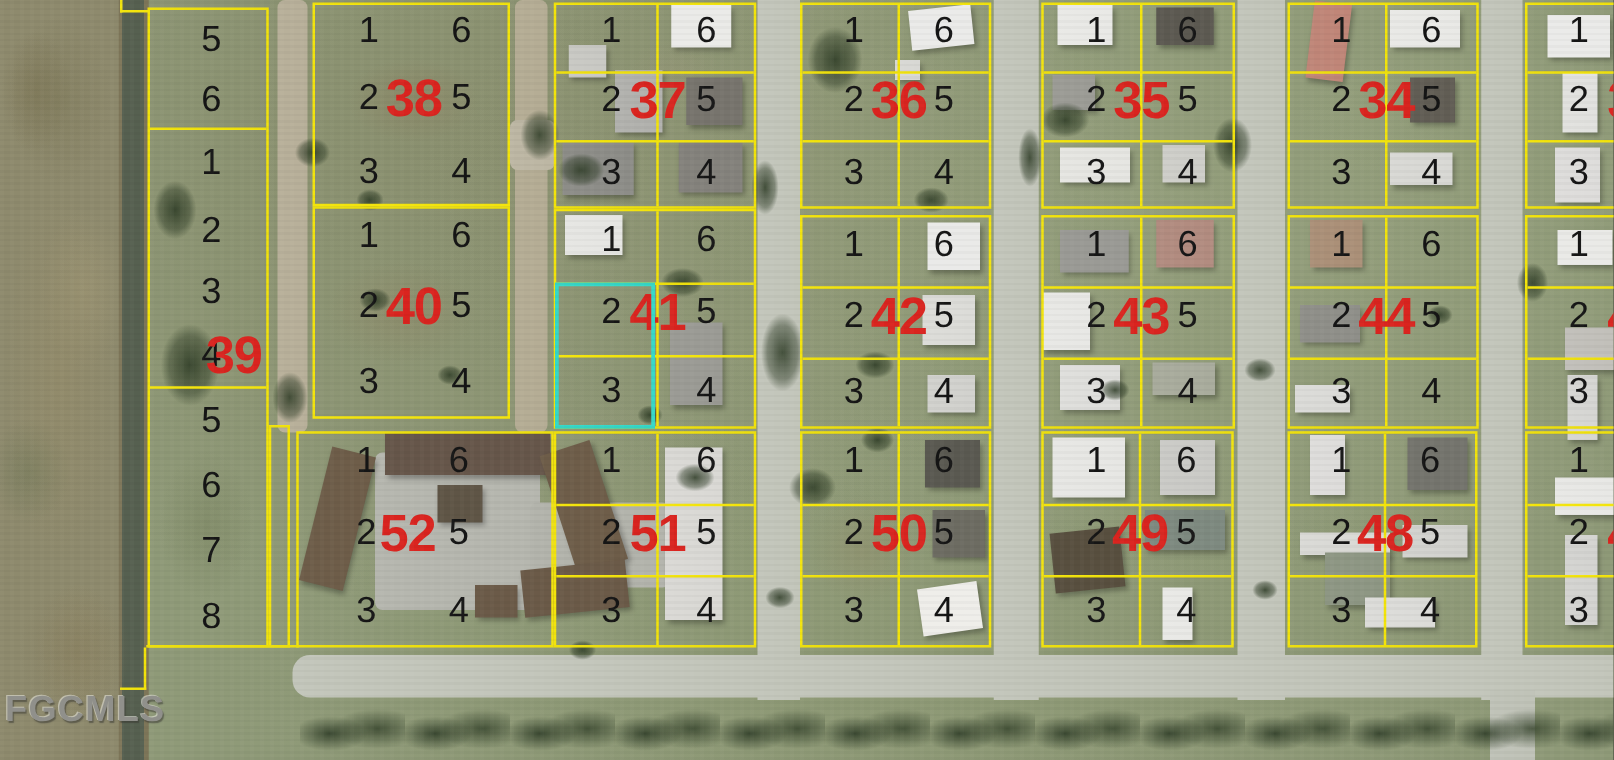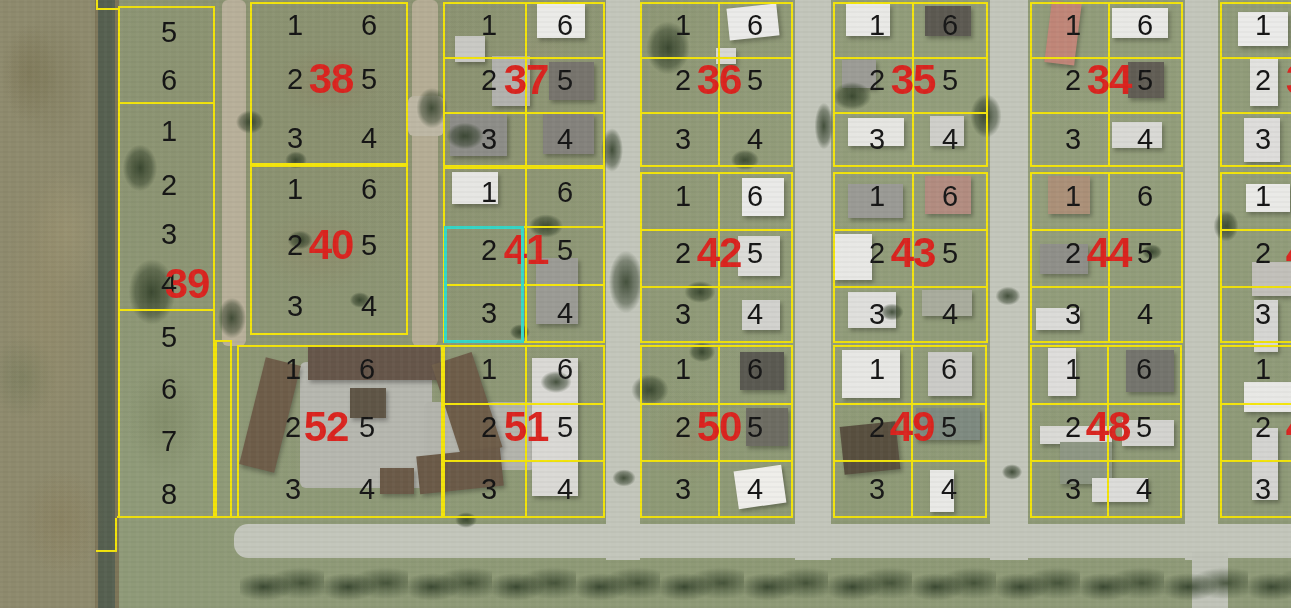--- a/index.html
+++ b/index.html
@@ -386,13 +386,14 @@
       </div>
       <div class="block" style="left: 215px; top: 340px; width: 17px; height: 178px;"></div>
       <div class="yseg" style="left: 96px; top: 0px; width: 2px; height: 10px;"></div>
       <div class="yseg" style="left: 96px; top: 8px; width: 24px; height: 2px;"></div>
       <div class="yseg" style="left: 115px; top: 518px; width: 2px; height: 34px;"></div>
       <div class="yseg" style="left: 96px; top: 550px; width: 21px; height: 2px;"></div>
       <div class="yseg" style="left: 117px; top: 516px; width: 122px; height: 2px;"></div>
     </div>
   <div id="highlight" style="left: 444px; top: 226px; width: 80px; height: 117px;"></div>
   <div id="noise"></div>
+  <div id="watermark">FGCMLS</div>
 </div>
 
 </body></html>

